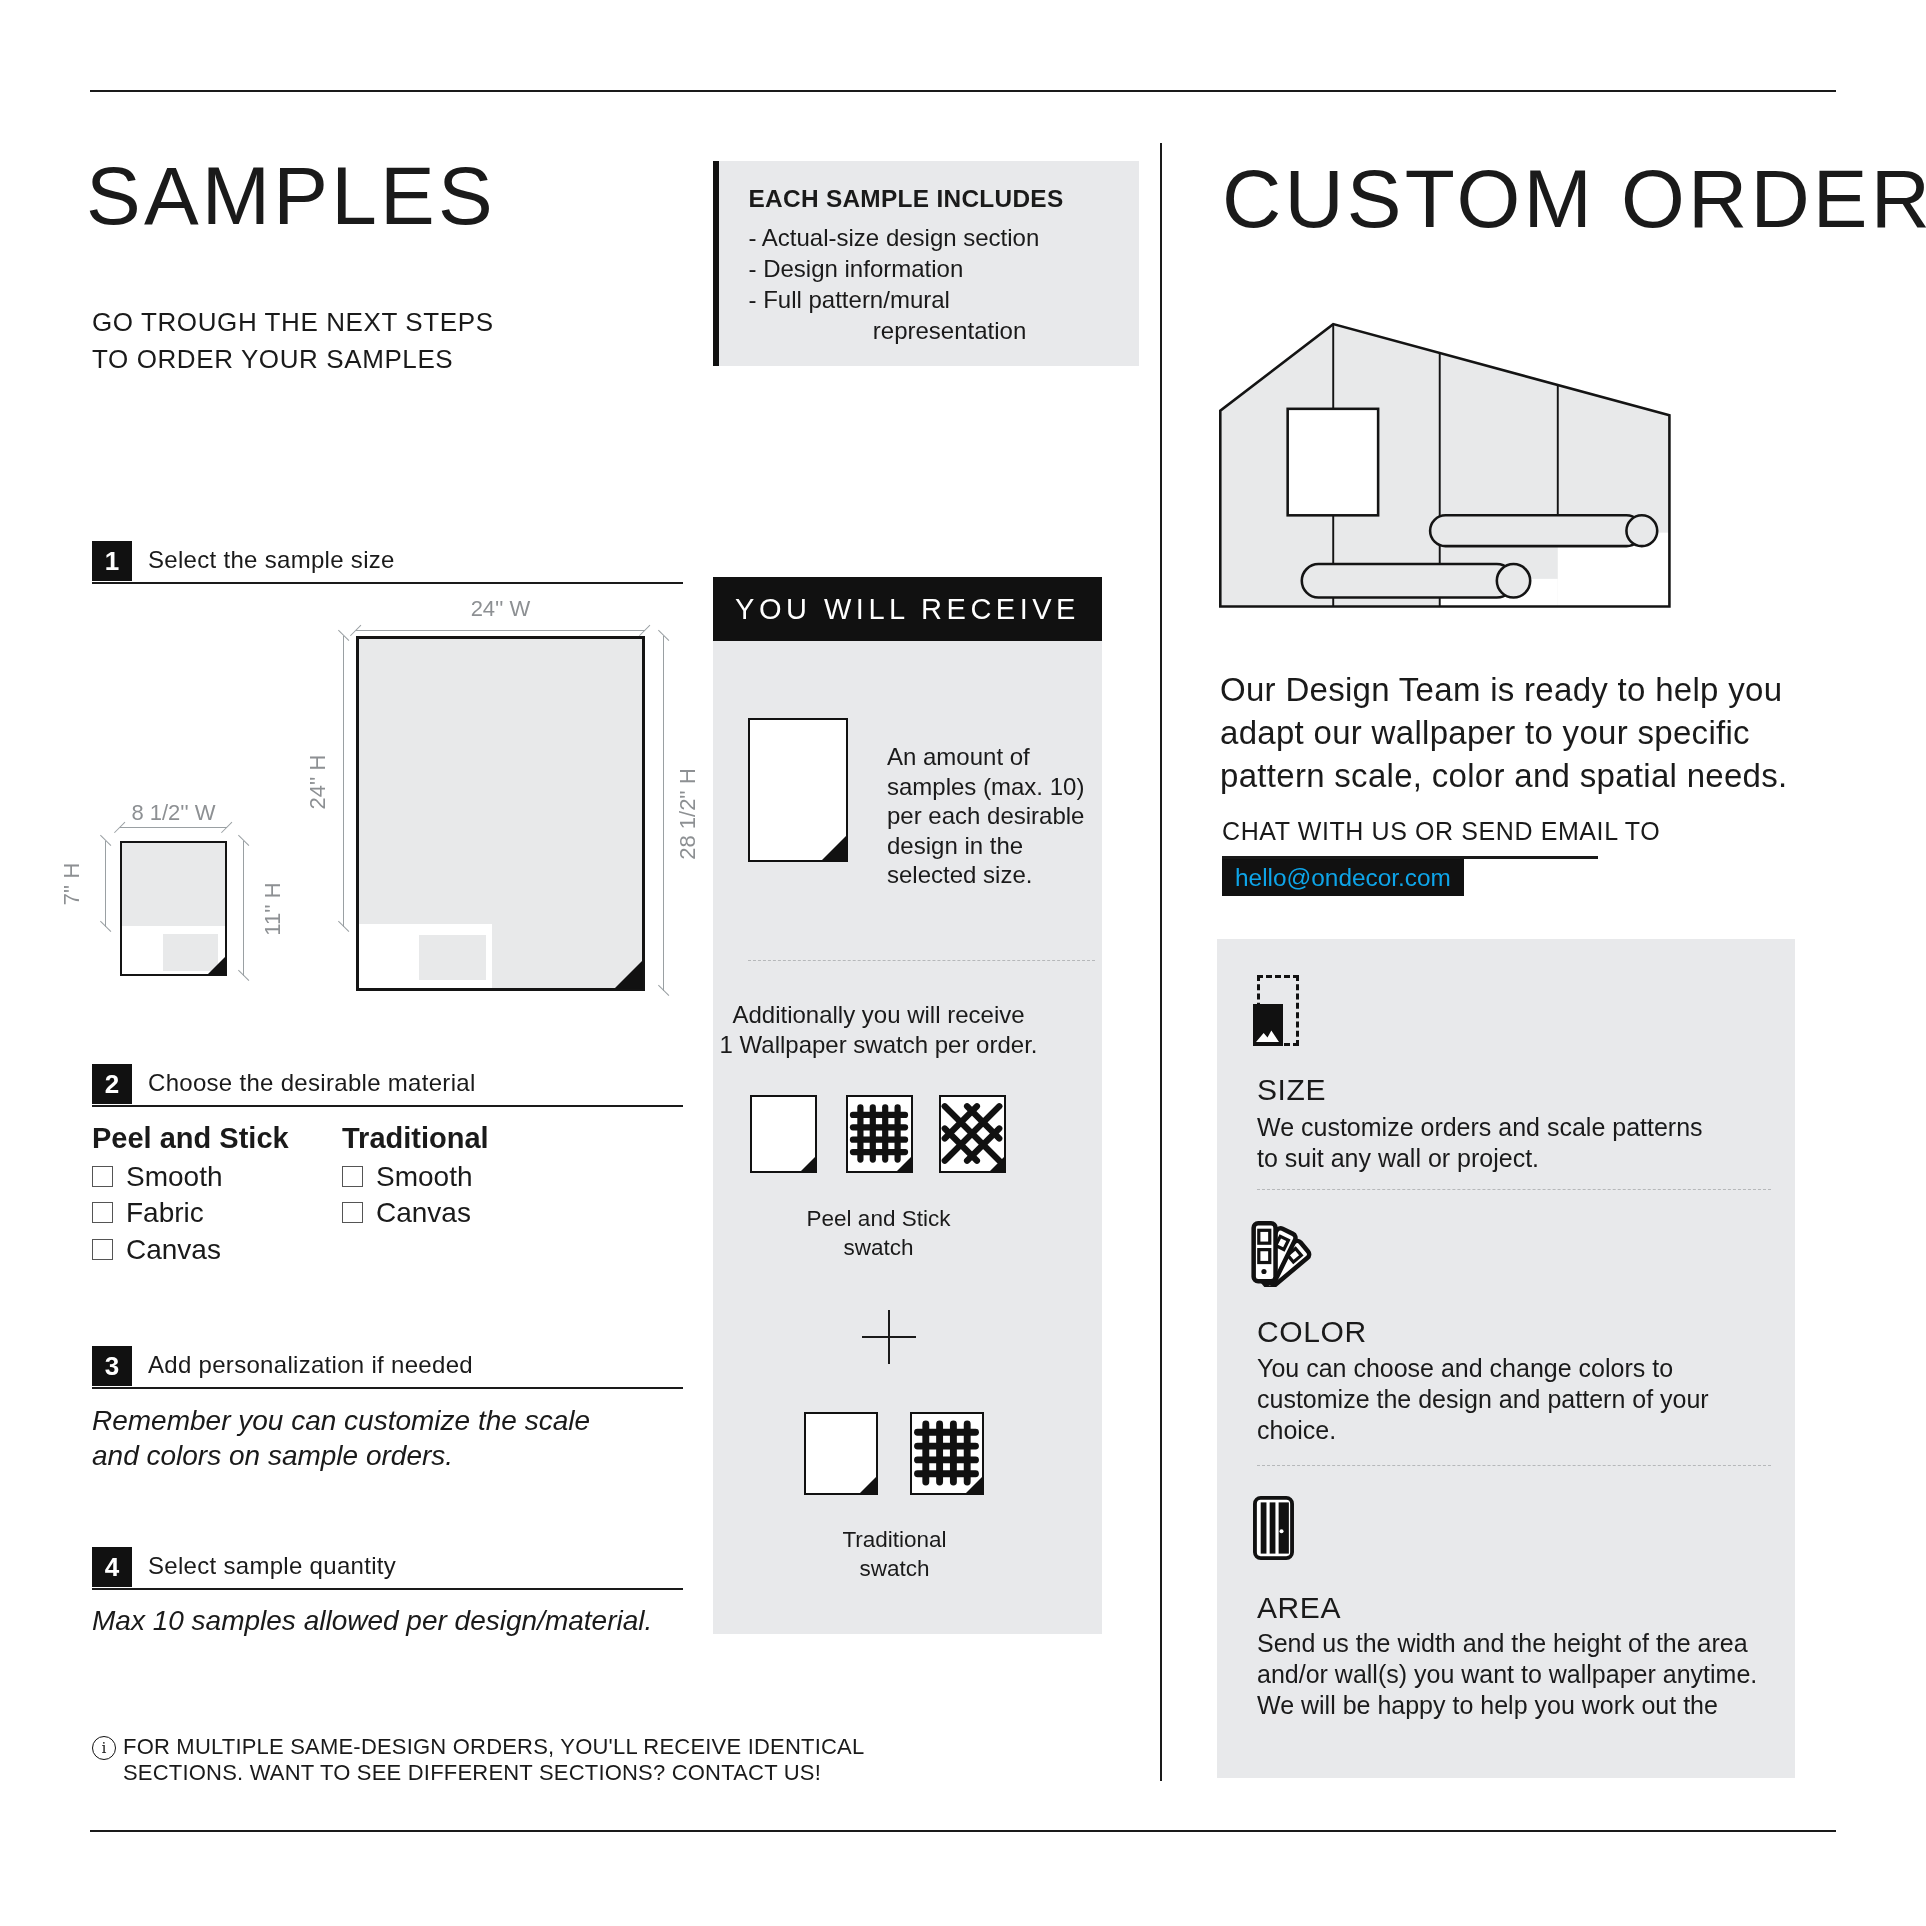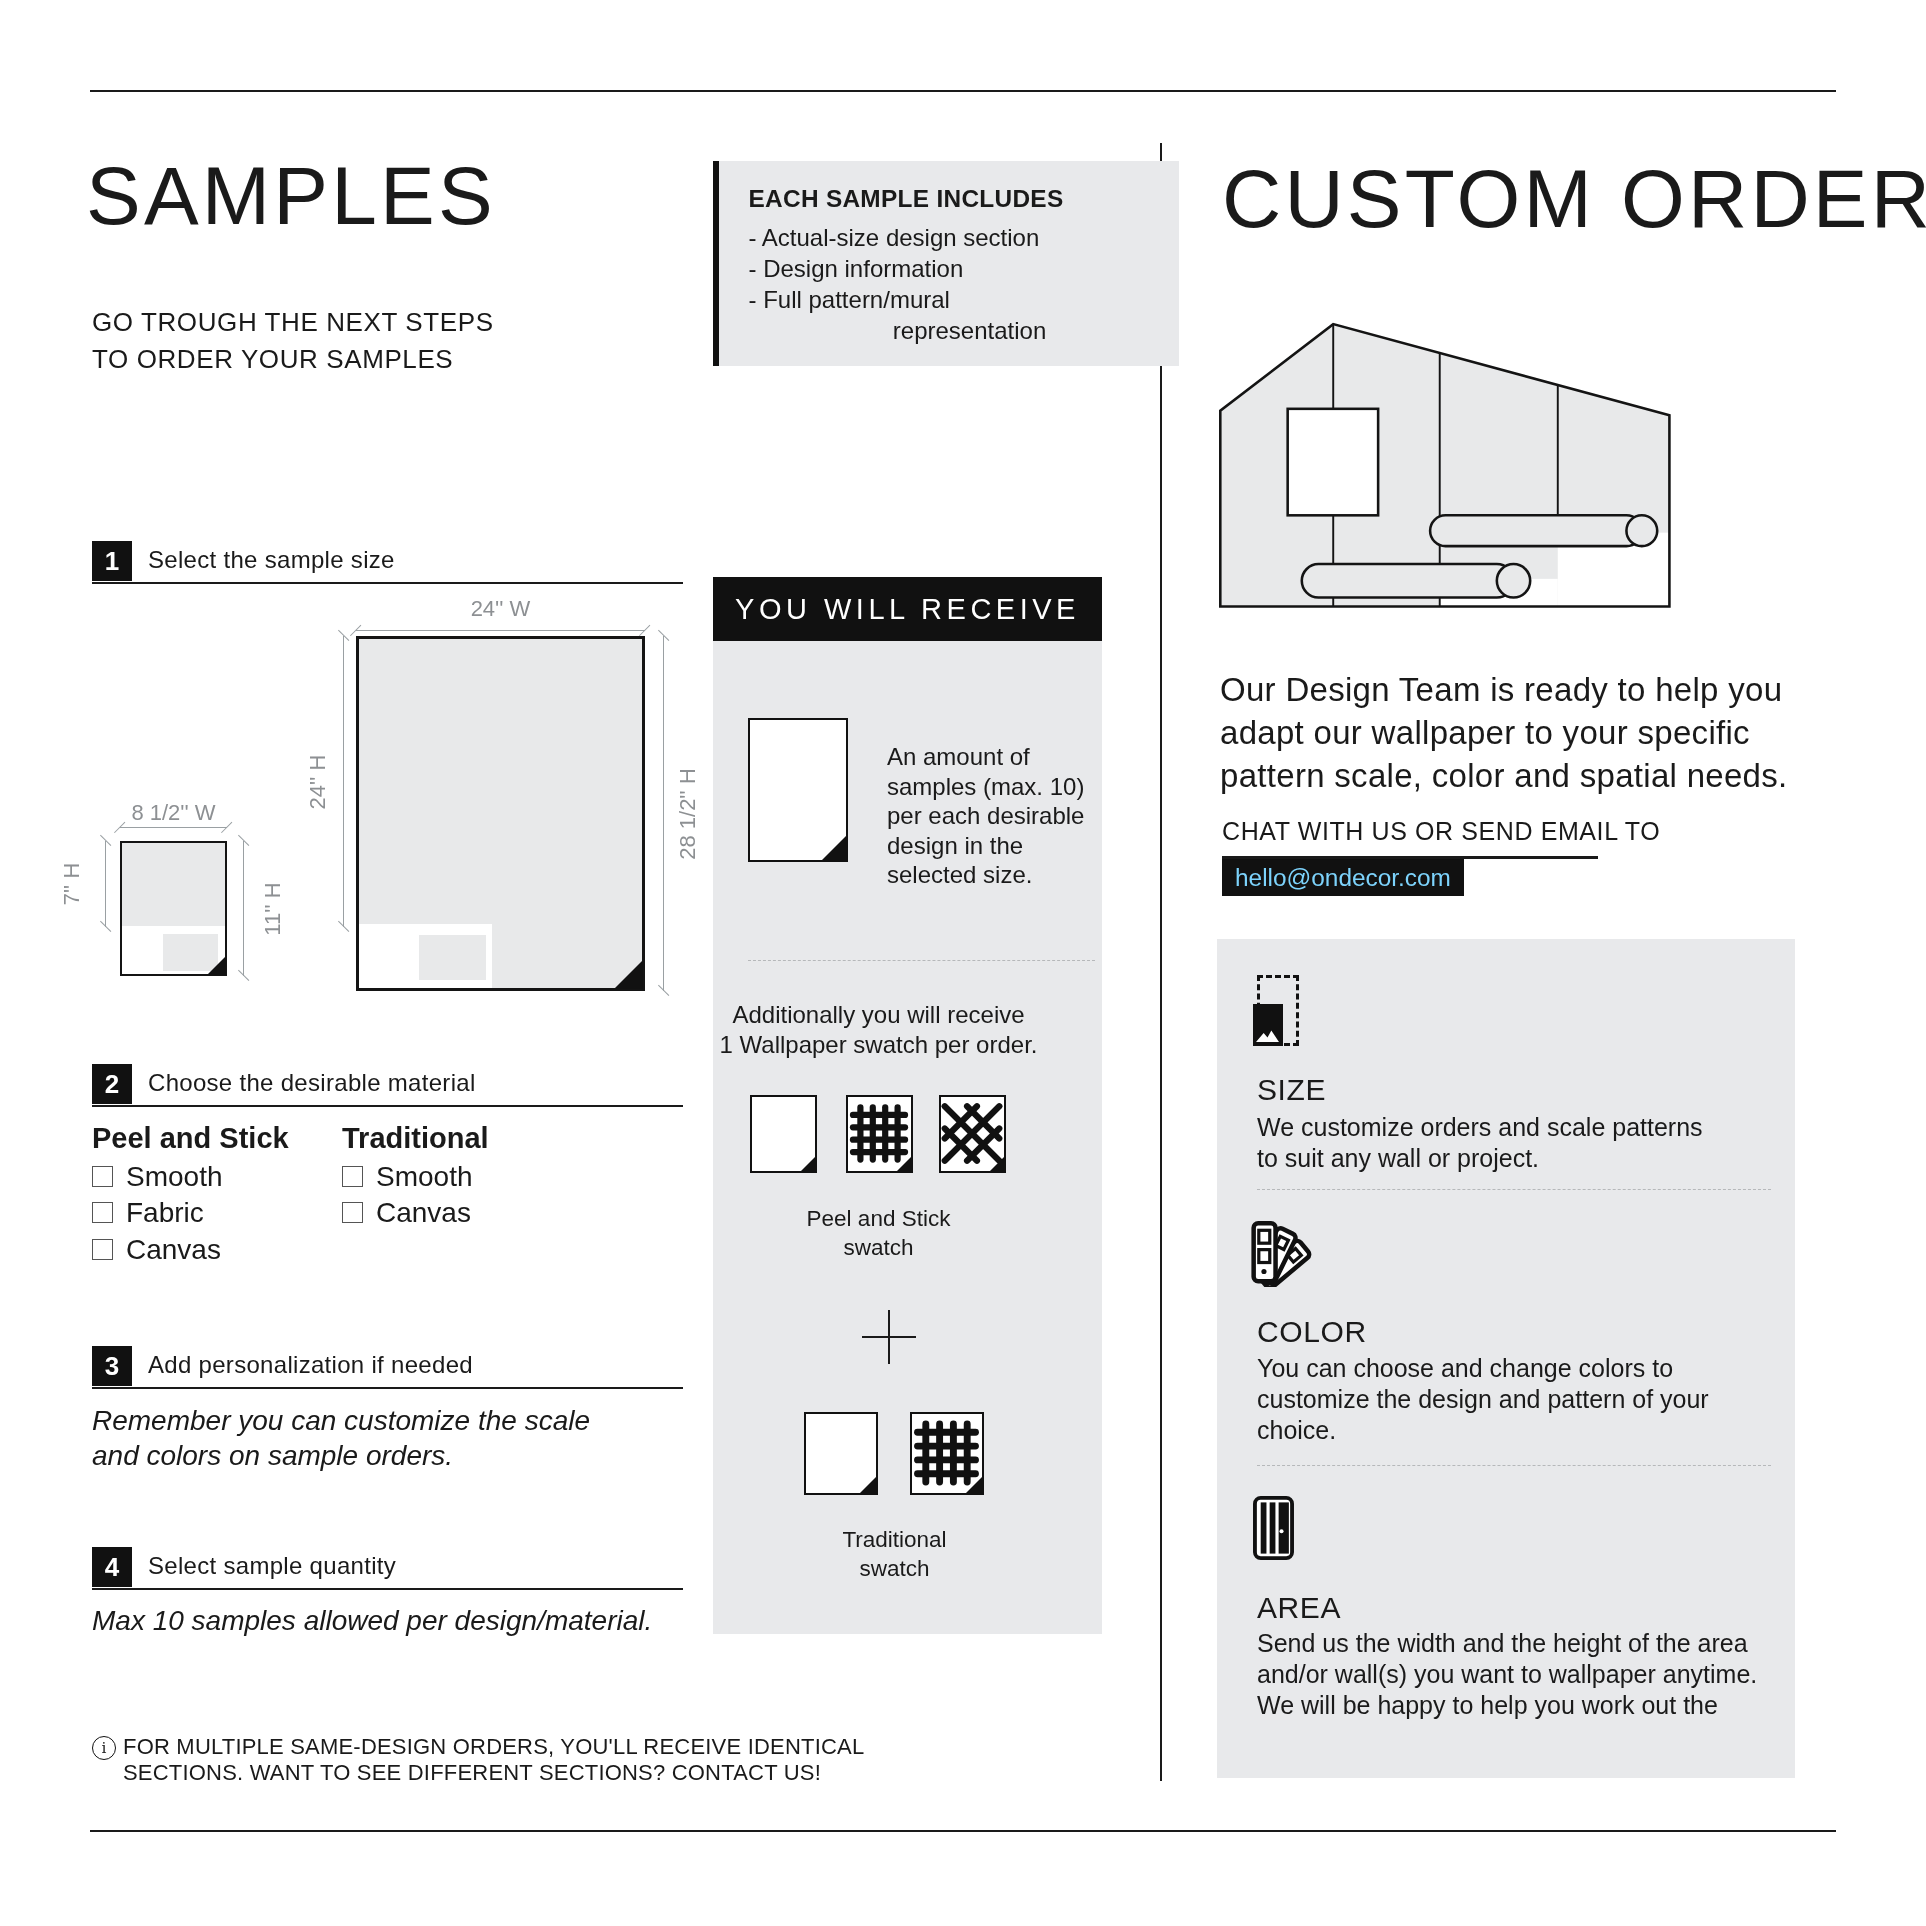--- a/index.html
+++ b/index.html
@@ -38,21 +38,21 @@
   .panel{position:absolute;background:#e8e9eb;}
   .mid-txt{font-size:24px;line-height:29.5px;}
   .ctr{text-align:center;}
   .swatch{position:absolute;background:#fff;border:2.6px solid #111;box-sizing:border-box;}
   .swlab{font-size:22.5px;line-height:29px;}
   .plus{position:absolute;width:54px;height:54px;}
   .plus::before{content:"";position:absolute;left:0;top:26px;width:54px;height:1.9px;background:#1a1a1a;}
   .plus::after{content:"";position:absolute;left:26px;top:0;width:1.9px;height:54px;background:#1a1a1a;}
   .intro{font-size:33px;line-height:43px;letter-spacing:0.3px;white-space:nowrap;}
   .chat{font-size:25px;letter-spacing:0.6px;}
-  .email{position:absolute;background:#111;color:#7dd3fc;font-size:24.4px;height:37px;line-height:37px;padding:0 13px;}
+  .email{position:absolute;background:#111;color:#0ea5e9;font-size:24.4px;height:37px;line-height:37px;padding:0 13px;}
   .featname{font-size:30px;letter-spacing:0.6px;}
   .feattxt{font-size:25px;line-height:31px;white-space:nowrap;}
   .dash-div{position:absolute;border-top:1.9px dashed #b6b8ba;}
   .ico-size{position:absolute;}
   .ico-size .dash{position:absolute;right:0;top:0;width:36px;height:65px;border:3.9px dashed #111;}
   .ico-size .solid{position:absolute;left:0;bottom:0;width:29.5px;height:42px;background:#111;}
 </style>
 </head>
 <body>
 
@@ -61,21 +61,21 @@
   <div class="rule" style="left:90px;top:90px;width:1746px;height:1.9px;"></div>
   <div class="rule" style="left:90px;top:1830px;width:1746px;height:1.9px;"></div>
   <div class="rule" style="left:1160px;top:143px;width:1.9px;height:1638px;"></div>
 
   <div class="abs h1" style="left:86px;top:149px;">SAMPLES</div>
   <div class="abs subtitle" style="left:92px;top:304px;">
     <div>GO TROUGH THE NEXT STEPS</div>
     <div>TO ORDER YOUR SAMPLES</div>
   </div>
 
-  <div class="abs inc-box" style="left:713px;top:161px;width:466px;height:205px;box-sizing:border-box;padding:24.4px 0 0 29.5px;">
+  <div class="abs inc-box" style="left:713px;top:161px;width:426px;height:205px;box-sizing:border-box;padding:24.4px 0 0 29.5px;">
     <div class="inc-title">EACH SAMPLE INCLUDES</div>
     <div class="inc-item" style="margin-top:9px;">- Actual-size design section</div>
     <div class="inc-item">- Design information</div>
     <div class="inc-item">- Full pattern/mural</div>
     <div class="inc-item" style="padding-left:11.6px;text-align:center;">representation</div>
   </div>
 
   <div class="step" style="left:92px;top:541px;width:591px;">
     <div class="stepnum">1</div>
     <div class="steplabel">Select the sample size</div>

